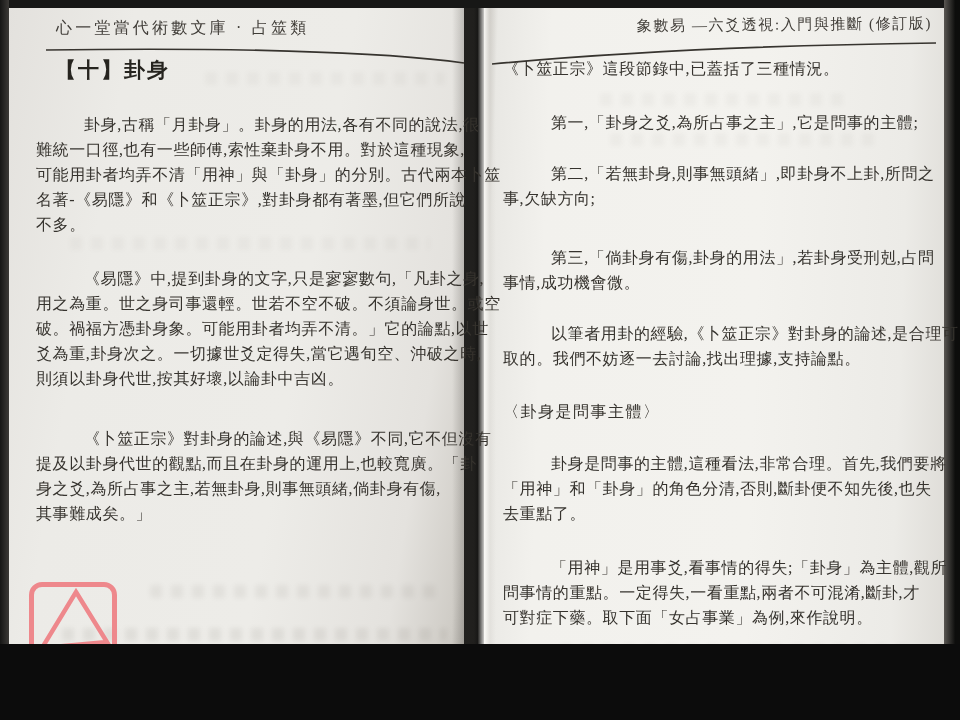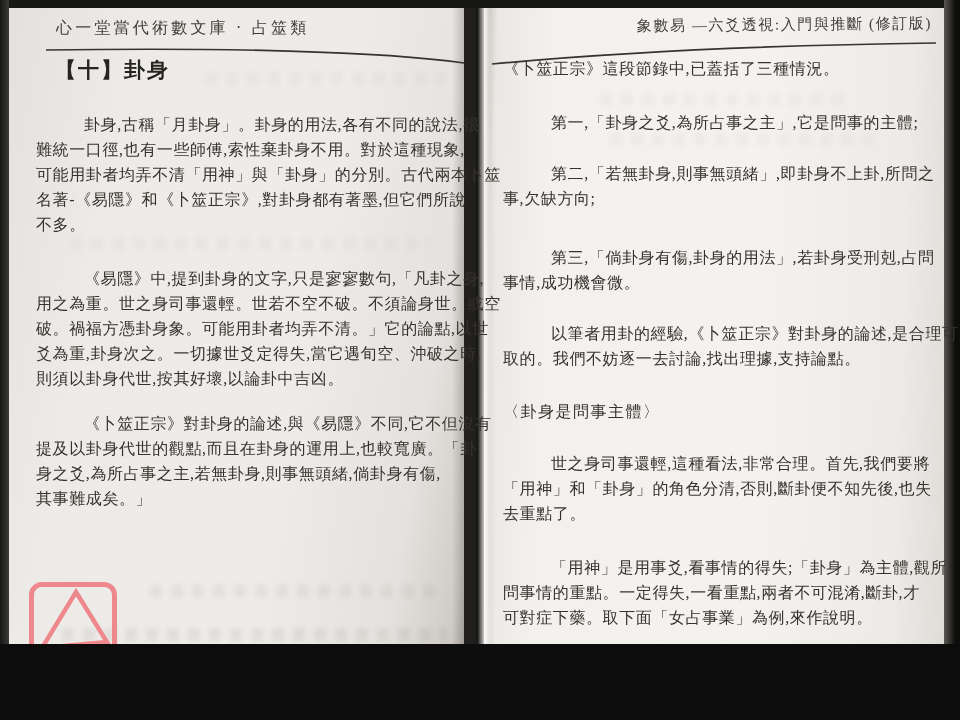--- a/index.html
+++ b/index.html
@@ -85,21 +85,21 @@
   </div>
 
   <div class="blk lb" style="top:266px">
     <div class="ind">《易隱》中,提到卦身的文字,只是寥寥數句,「凡卦之身,</div>
     <div>用之為重。世之身司事還輕。世若不空不破。不須論身世。或空</div>
     <div>破。禍福方憑卦身象。可能用卦者均弄不清。」它的論點,以世</div>
     <div>爻為重,卦身次之。一切據世爻定得失,當它遇旬空、沖破之時,</div>
     <div>則須以卦身代世,按其好壞,以論卦中吉凶。</div>
   </div>
 
-  <div class="blk lb" style="top:411px">
+  <div class="blk lb" style="top:426px">
     <div class="ind">《卜筮正宗》對卦身的論述,與《易隱》不同,它不但沒有</div>
     <div>提及以卦身代世的觀點,而且在卦身的運用上,也較寬廣。「卦</div>
     <div>身之爻,為所占事之主,若無卦身,則事無頭緒,倘卦身有傷,</div>
     <div>其事難成矣。」</div>
   </div>
 
   <div class="hdr hdr-r">象數易 —六爻透視:入門與推斷 (修訂版)</div>
 
   <div class="blk rb" style="top:56px">
     <div>《卜筮正宗》這段節錄中,已蓋括了三種情況。</div>
@@ -122,21 +122,21 @@
   <div class="blk rb" style="top:321px">
     <div class="ind">以筆者用卦的經驗,《卜筮正宗》對卦身的論述,是合理可</div>
     <div>取的。我們不妨逐一去討論,找出理據,支持論點。</div>
   </div>
 
   <div class="blk rb sect" style="top:399px">
     <div>〈卦身是問事主體〉</div>
   </div>
 
   <div class="blk rb" style="top:451px">
-    <div class="ind">世之身司事還輕,這種看法,非常合理。首先,我們要將</div>
+    <div class="ind">卦身是問事的主體,這種看法,非常合理。首先,我們要將</div>
     <div>「用神」和「卦身」的角色分清,否則,斷卦便不知先後,也失</div>
     <div>去重點了。</div>
   </div>
 
   <div class="blk rb" style="top:555px">
     <div class="ind">「用神」是用事爻,看事情的得失;「卦身」為主體,觀所</div>
     <div>問事情的重點。一定得失,一看重點,兩者不可混淆,斷卦,才</div>
     <div>可對症下藥。取下面「女占事業」為例,來作說明。</div>
   </div>
 

